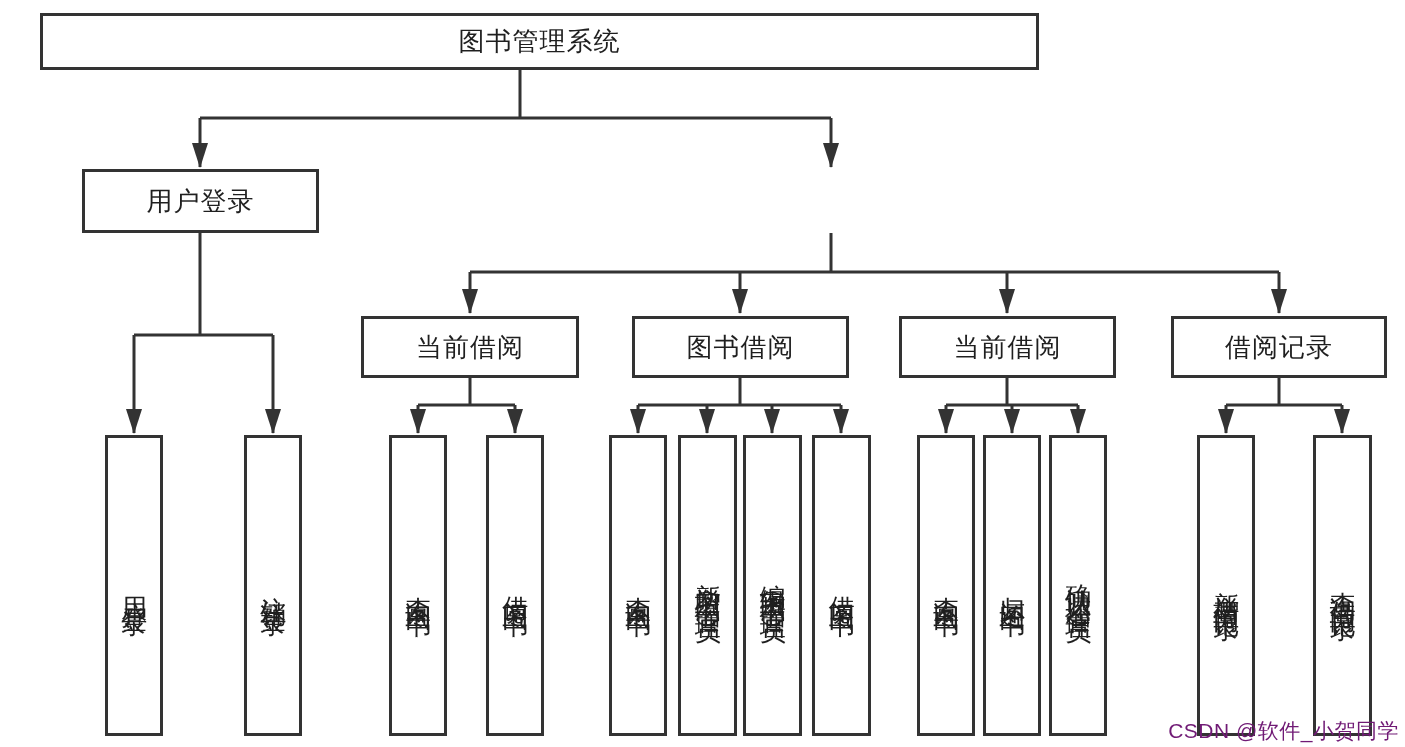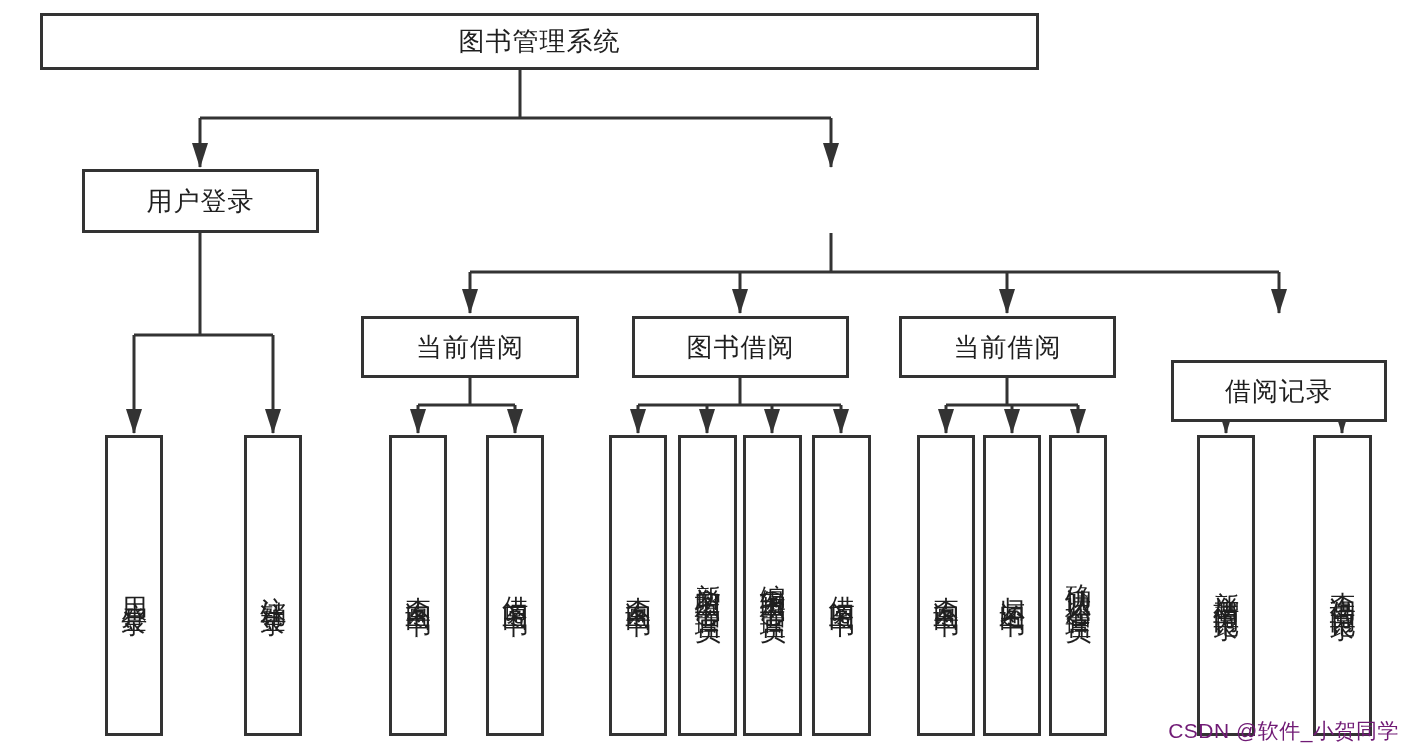--- a/index.html
+++ b/index.html
@@ -100,21 +100,21 @@
     </g>
   </svg>
 
   <div class="node h" style="left:40px; top:13px; width:999px; height:57px;">图书管理系统</div>
 
   <div class="node h" style="left:82px; top:169px; width:237px; height:64px;">用户登录</div>
 
   <div class="node h" style="left:361px; top:316px; width:218px; height:62px;">当前借阅</div>
   <div class="node h" style="left:632px; top:316px; width:217px; height:62px;">图书借阅</div>
   <div class="node h" style="left:899px; top:316px; width:217px; height:62px;">当前借阅</div>
-  <div class="node h" style="left:1171px; top:316px; width:216px; height:62px;margin-top:44px;">借阅记录</div>
+  <div class="node h" style="left:1171px; top:316px; width:216px; height:62px;">借阅记录</div>
 
   <div class="node v" style="left:105px; top:435px; width:58px; height:301px;">
     <span class="vtext">用户登录</span>
   </div>
   <div class="node v" style="left:244px; top:435px; width:58px; height:301px;">
     <span class="vtext">注销登录</span>
   </div>
 
   <div class="node v" style="left:389px; top:435px; width:58px; height:301px;">
     <span class="vtext">查询图书</span>

